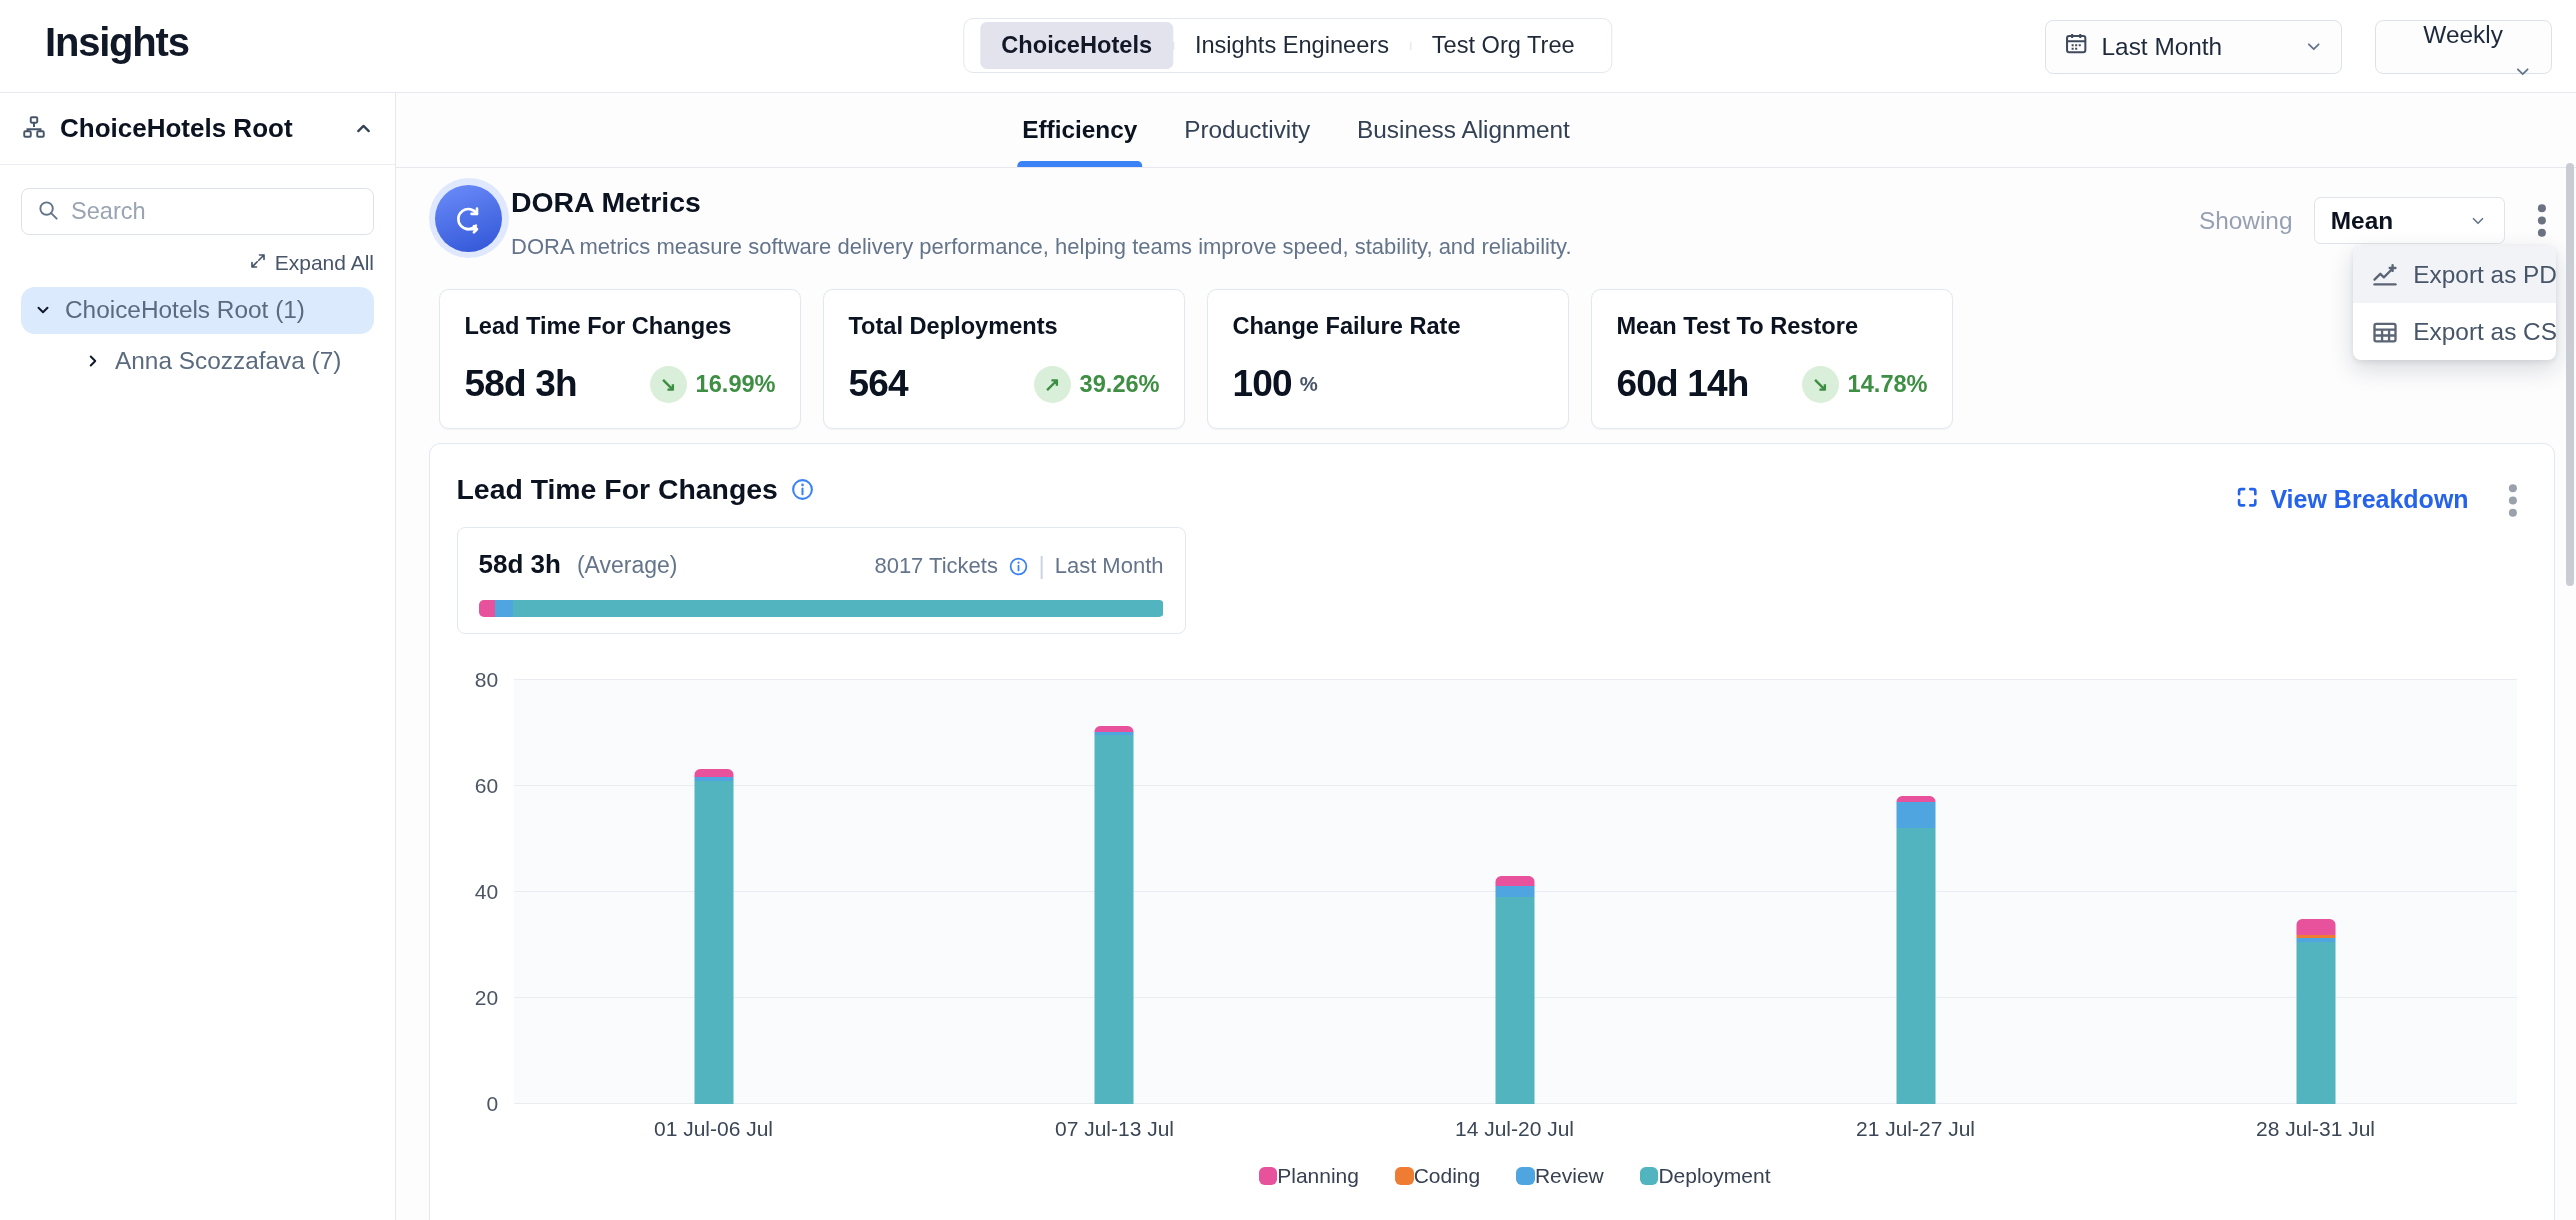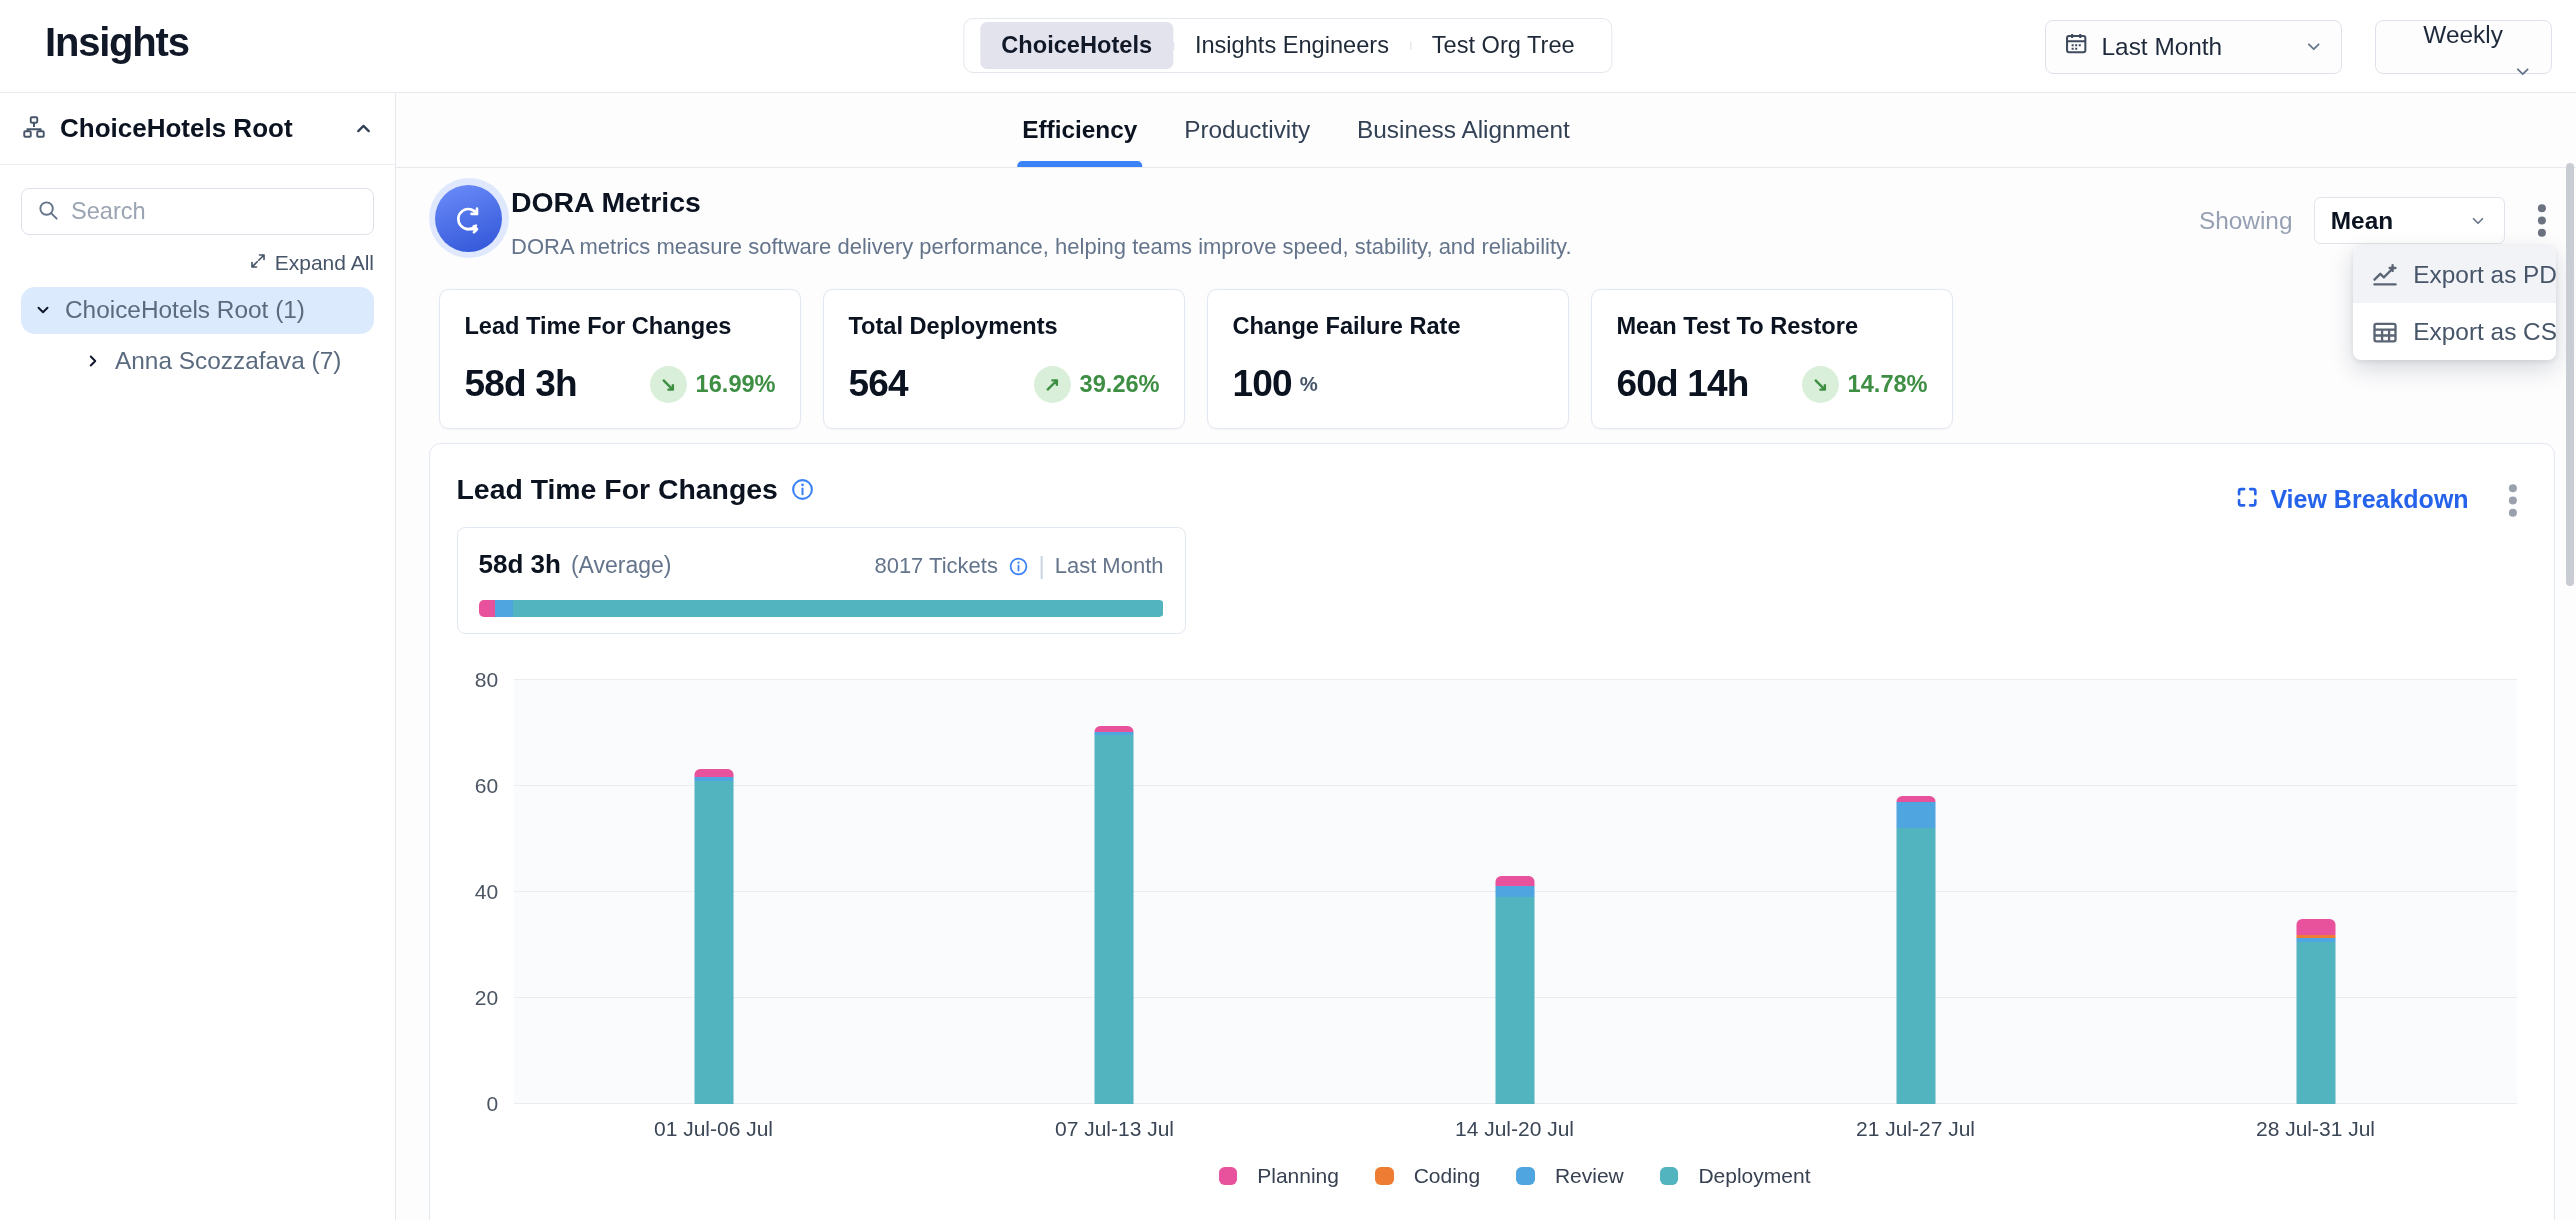--- a/index.html
+++ b/index.html
@@ -76,34 +76,34 @@
   .cc-title-row { position:absolute; left:27px; top:29px; display:flex; align-items:center; gap:12.2px; }
   .cc-title { font-size:28.4px; font-weight:800; color:#0b1220; }
   .info-ic { display:flex; cursor:pointer; }
   .cc-right { position:absolute; right:24.4px; top:32.5px; display:flex; align-items:center; gap:28px; }
   .view-breakdown { display:flex; align-items:center; gap:10.6px; font-size:25px; font-weight:700; color:#2563eb; cursor:pointer; white-space:nowrap; }
   .cc-kebab { color:#9aa1ad; }
 
   .summary-box { position:absolute; left:27px; top:83px; width:729px; height:107px; border:0.8px solid #e2e8f0; border-radius:8.1px; background:#fff; padding:21px; }
   .sum-row { display:flex; align-items:baseline; }
   .sum-value { font-size:26px; font-weight:800; color:#0b1220; }
-  .sum-suffix { font-size:23px; color:#64748b; margin-left:10px; }
+  .sum-suffix { font-size:23px; color:#64748b; margin-left:16px; }
   .sum-right { margin-left:auto; display:flex; align-items:center; gap:9.8px; font-size:22px; color:#64748b; }
   .sum-sep { color:#cbd5e1; font-size:24.4px; }
   .progress { margin-top:19.5px; height:17px; border-radius:4.9px; overflow:hidden; display:flex; }
   .progress .pseg { height:100%; }
 
   .plot { position:absolute; left:84px; top:236px; width:2003px; height:424px; background:#fafbfd; }
   .gridline { position:absolute; left:0; right:0; height:0.8px; background:#e9edf2; }
   .ylabel { position:absolute; left:14.6px; width:54px; text-align:right; font-size:21px; color:#4b5563; transform:translateY(-50%); }
   .bar { position:absolute; bottom:0; width:39px; transform:translateX(-50%); display:flex; flex-direction:column; justify-content:flex-end; }
   .bar .segtop { border-radius:5.7px 5.7px 0 0; }
   .xlabel { position:absolute; transform:translateX(-50%); font-size:21px; color:#3b4656; white-space:nowrap; }
   .legend { position:absolute; left:1085px; transform:translateX(-50%); display:flex; gap:36px; align-items:center; }
-  .legend-item { display:flex; align-items:center; gap:20px; font-size:21px; color:#374151; cursor:pointer; white-space:nowrap; }
+  .legend-item { display:flex; align-items:center; gap:0; font-size:21px; color:#374151; cursor:pointer; white-space:nowrap; }
   .legend-swatch { width:18.7px; height:18.7px; border-radius:5.7px; }
 
   .scroll-thumb { position:absolute; right:1.6px; top:163px; width:8.1px; height:423px; border-radius:4.1px; background:#c9ccd2; z-index:60; }
 </style>
 </head>
 <body>
 
 <div class="app">
 
   <div class="topbar">

